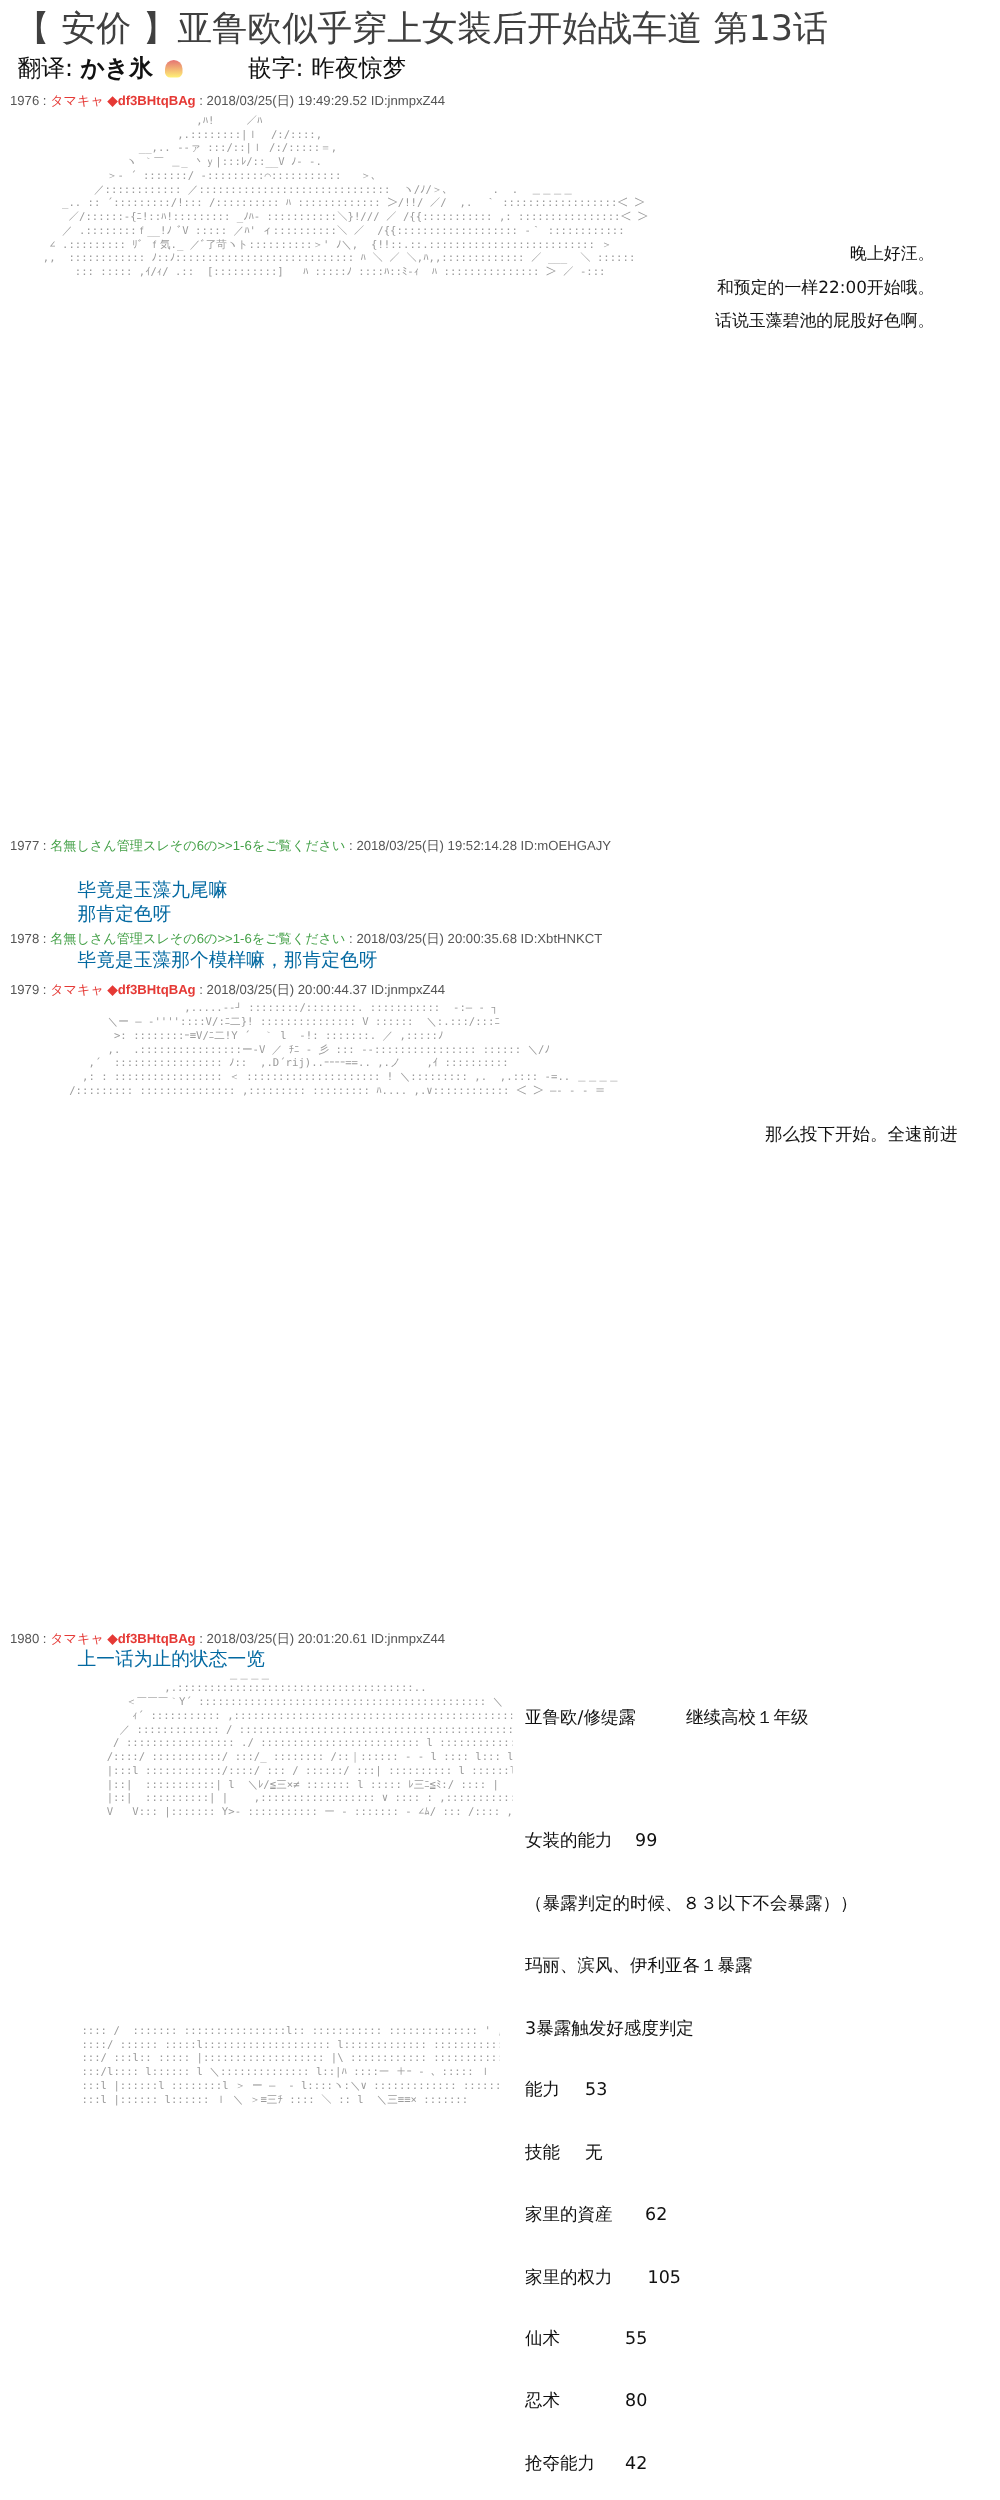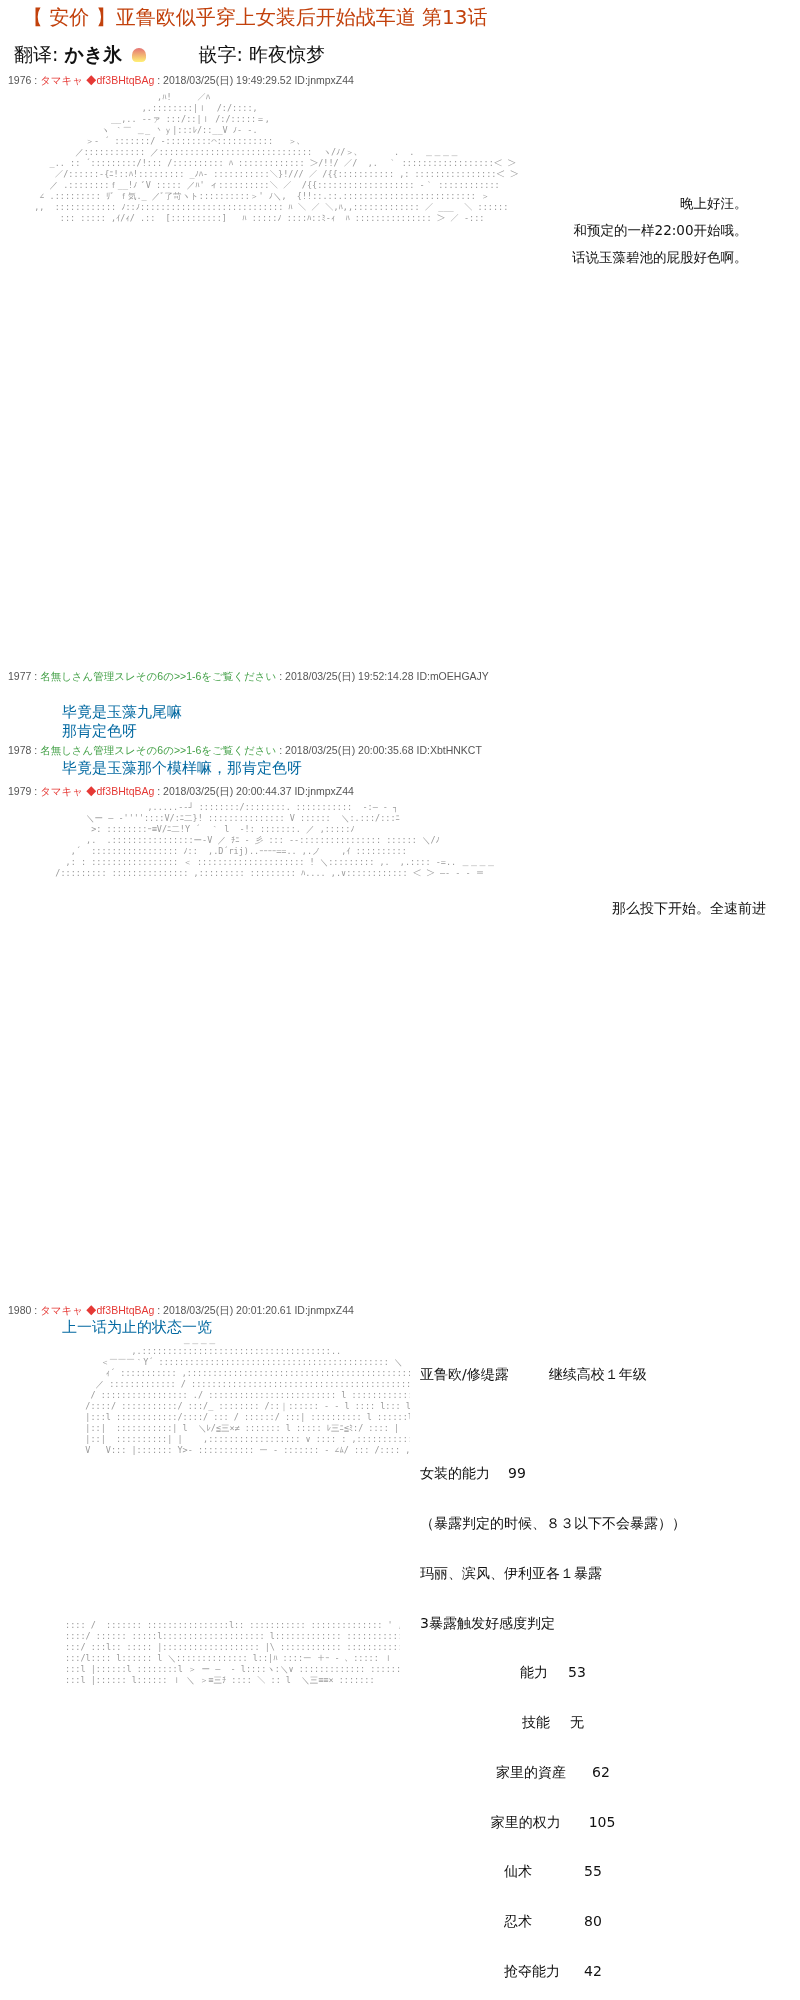--- a/index.html
+++ b/index.html
@@ -1,34 +1,34 @@
 <!DOCTYPE html>
 <html><head>
 <meta charset="utf-8">
 <style>
   html, body { margin:0; padding:0; background:#ffffff; }
   body { width:800px; height:2000px; position:relative; overflow:hidden;
          font-family:"DejaVu Sans", "Liberation Sans", sans-serif; color:#111; }
-  .title { position:absolute; left:23px; top:4px; font-size:20px; color:#c2410c; white-space:nowrap; letter-spacing:0px; }
+  .title { position:absolute; left:12px; top:4px; font-size:28px; color:#404040; white-space:nowrap; letter-spacing:0px; }
   .credits { position:absolute; left:14px; top:42px; font-size:19px; color:#111; white-space:nowrap; }
   .credits .tr-name { font-weight:bold; }
   .credits .gap { display:inline-block; width:36px; }
   .shaved-ice { display:inline-block; width:14px; height:14px; border-radius:50% 50% 30% 30%;
      background:linear-gradient(#e57373,#fff176); margin:0 4px; vertical-align:-1px; }
   .post-header { position:absolute; left:8px; font-size:10.5px; color:#555; white-space:nowrap;
      font-family:"Liberation Sans", sans-serif; }
   .post-header .name-trip { color:#e53935;margin-top:28px; }
   .post-header .name-anon { color:#43a047; }
-  .post-header .diamond { color:#e53935; }
+  .post-header .diamond { color:#e53935;font-weight:bold; }
   .post-body { position:absolute; font-size:15px; color:#0369a1; white-space:pre; line-height:19px; }
   .aa { position:absolute; font-family:"DejaVu Sans Mono", monospace; color:#9a9a9a;
         white-space:pre; font-size:8.5px; line-height:11px; overflow:hidden; }
   .side-text { position:absolute; font-size:13.5px; color:#111; white-space:pre; line-height:16.2px; }
   .status { position:absolute; left:420px; font-size:14px; color:#111; line-height:16.6px; white-space:pre; }
-  .status .row { display:flex;justify-content:center; }
+  .status .row { display:flex; }
 </style>
 </head>
 <body>
 
 <div class="title">【 安价 】亚鲁欧似乎穿上女装后开始战车道  第13话</div>
 <div class="credits">
   <span>翻译:</span>
   <span class="tr-name">かき氷</span>
   <span class="shaved-ice"></span>
   <span class="gap"></span>

